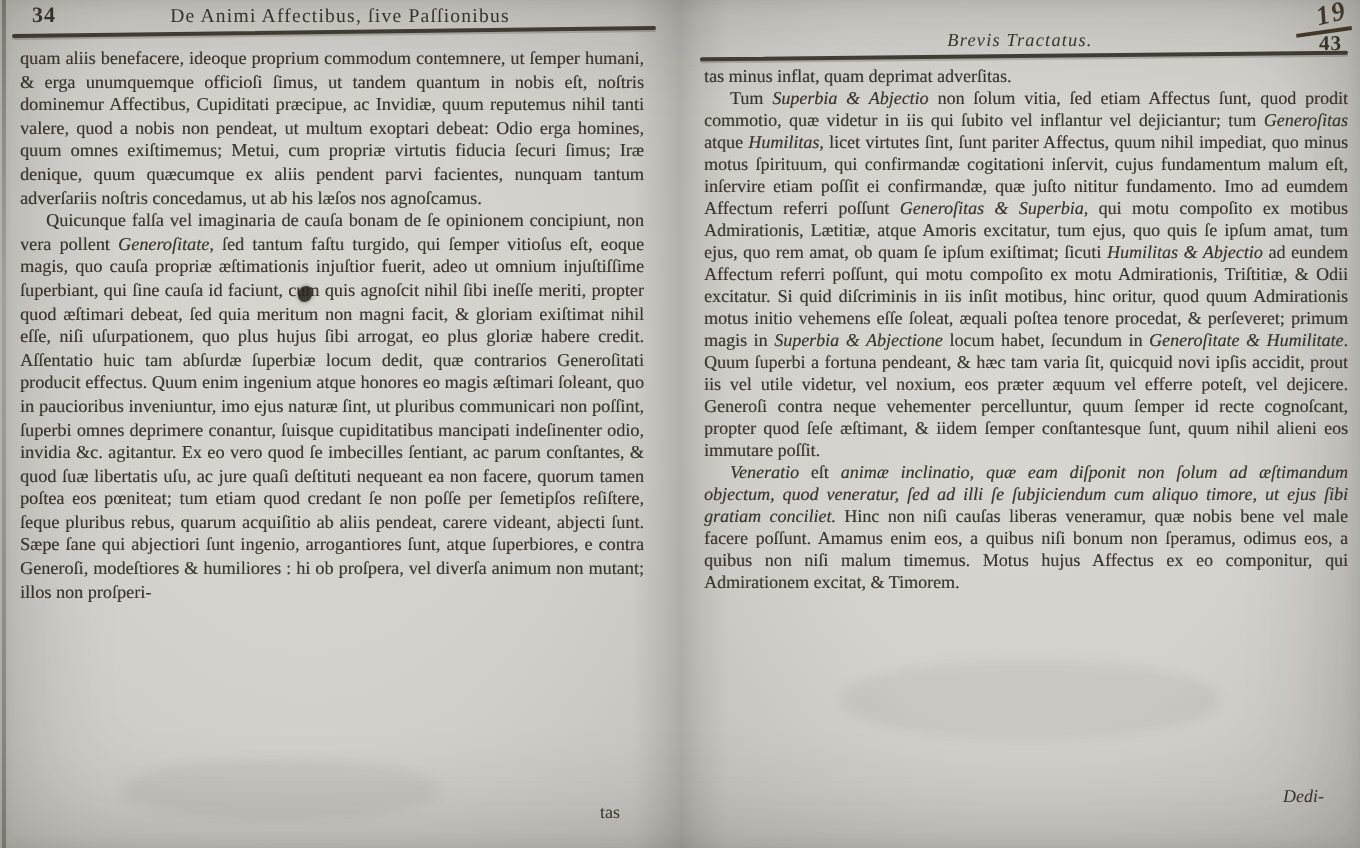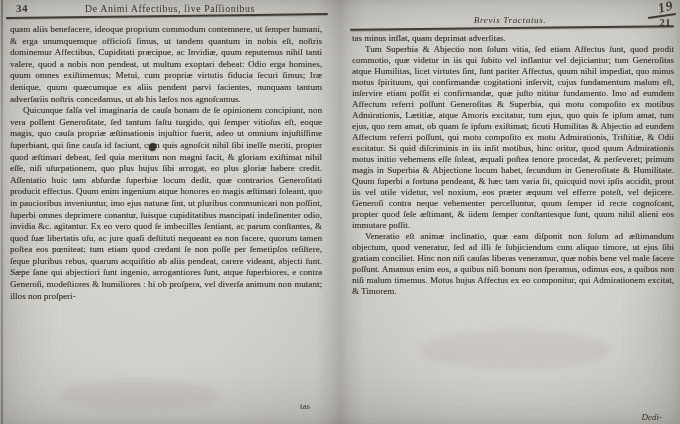--- a/index.html
+++ b/index.html
@@ -35,25 +35,25 @@
   .handwritten{position:absolute;right:7px;top:-1px;font-size:13.5px;font-style:italic;
     font-weight:bold;color:#473b2b;transform:rotate(-14deg);letter-spacing:1px;}
   .handwritten-underline{position:absolute;right:4px;top:15px;width:28px;height:1.6px;
     background:#473b2b;transform:rotate(-8deg);}
   .body-text{position:absolute;text-align:justify;overflow:hidden;
     text-shadow:.2px .2px .3px rgba(50,45,35,.45);}
   .body-left{left:10px;top:24px;width:312px;height:376px;font-size:9.1px;line-height:11.6px;}
   .body-right{left:12px;top:33px;width:322px;height:366px;font-size:9px;line-height:11px;}
   .body-text p{margin:0;}
   .body-text p.indent{text-indent:13px;}
-  .it{}
+  .it{font-style:italic;}
   .catchword{position:absolute;font-size:9px;}
   .catchword-left{left:10px;top:401px;width:300px;text-align:right;}
   .sig-mark{position:absolute;left:158px;top:425px;font-size:9.2px;letter-spacing:1px;}
-  .catchword-right{right:18px;top:412px;font-style:italic;text-align:right;}
+  .catchword-right{right:18px;top:393px;font-style:italic;text-align:right;}
   .ink-blot{position:absolute;left:149px;top:143px;width:7px;height:8px;background:#2a261f;
     border-radius:60% 40% 55% 45%;opacity:.88;box-shadow:0 0 2px rgba(42,38,31,.6);}
   .smudge{position:absolute;pointer-events:none;background:rgba(80,74,64,.07);filter:blur(3px);border-radius:50%;}
   .smudge-a{left:420px;top:330px;width:190px;height:40px;}
   .smudge-b{left:60px;top:380px;width:160px;height:30px;}
 </style>
 </head>
 <body>
 
 <div class="scan">
@@ -69,21 +69,21 @@
     </div>
 
     <div class="ink-blot"></div>
 
     <div class="catchword catchword-left">tas</div>
   </div>
 
   <div class="page page-right">
     <div class="handwritten">19</div>
     <div class="handwritten-underline"></div>
-    <div class="pagenum pagenum-right">21</div>
+    <div class="pagenum pagenum-right">43</div>
     <div class="running-header rh-right">Brevis Tractatus.</div>
     <div class="rule rule-right"></div>
 
     <div class="body-text body-right">
       <p><span>tas minus inflat, quam deprimat adverſitas.</span></p>
       <p class="indent"><span>Tum </span><span class="it">Superbia &amp; Abjectio</span><span> non ſolum vitia, ſed etiam Affectus ſunt, quod prodit commotio, quæ videtur in iis qui ſubito vel inflantur vel dejiciantur; tum </span><span class="it">Generoſitas</span><span> atque </span><span class="it">Humilitas</span><span>, licet virtutes ſint, ſunt pariter Affectus, quum nihil impediat, quo minus motus ſpirituum, qui confirmandæ cogitationi inſervit, cujus fundamentum malum eſt, inſervire etiam poſſit ei confirmandæ, quæ juſto nititur fundamento.  Imo ad eumdem Affectum referri poſſunt </span><span class="it">Generoſitas &amp; Superbia</span><span>, qui motu compoſito ex motibus Admirationis, Lætitiæ, atque Amoris excitatur, tum ejus, quo quis ſe ipſum amat, tum ejus, quo rem amat, ob quam ſe ipſum exiſtimat; ſicuti </span><span class="it">Humilitas &amp; Abjectio</span><span> ad eundem Affectum referri poſſunt, qui motu compoſito ex motu Admirationis, Triſtitiæ, &amp; Odii excitatur.  Si quid diſcriminis in iis inſit motibus, hinc oritur, quod quum Admirationis motus initio vehemens eſſe ſoleat, æquali poſtea tenore procedat, &amp; perſeveret; primum magis in </span><span class="it">Superbia &amp; Abjectione</span><span> locum habet, ſecundum in </span><span class="it">Generoſitate &amp; Humilitate</span><span>.  Quum ſuperbi a fortuna pendeant, &amp; hæc tam varia ſit, quicquid novi ipſis accidit, prout iis vel utile videtur, vel noxium, eos præter æquum vel efferre poteſt, vel dejicere.  Generoſi contra neque vehementer percelluntur, quum ſemper id recte cognoſcant, propter quod ſeſe æſtimant, &amp; iidem ſemper conſtantesque ſunt, quum nihil alieni eos immutare poſſit.</span></p>
       <p class="indent"><span class="it">Veneratio</span><span> eſt </span><span class="it">animæ inclinatio, quæ eam diſponit non ſolum ad æſtimandum objectum, quod veneratur, ſed ad illi ſe ſubjiciendum cum aliquo timore, ut ejus ſibi gratiam conciliet.</span><span>  Hinc non niſi cauſas liberas veneramur, quæ nobis bene vel male facere poſſunt.  Amamus enim eos, a quibus niſi bonum non ſperamus, odimus eos, a quibus non niſi malum timemus.  Motus hujus Affectus ex eo componitur, qui Admirationem excitat, &amp; Timorem.</span></p>
     </div>
 
     <div class="sig-mark">E 2</div>

